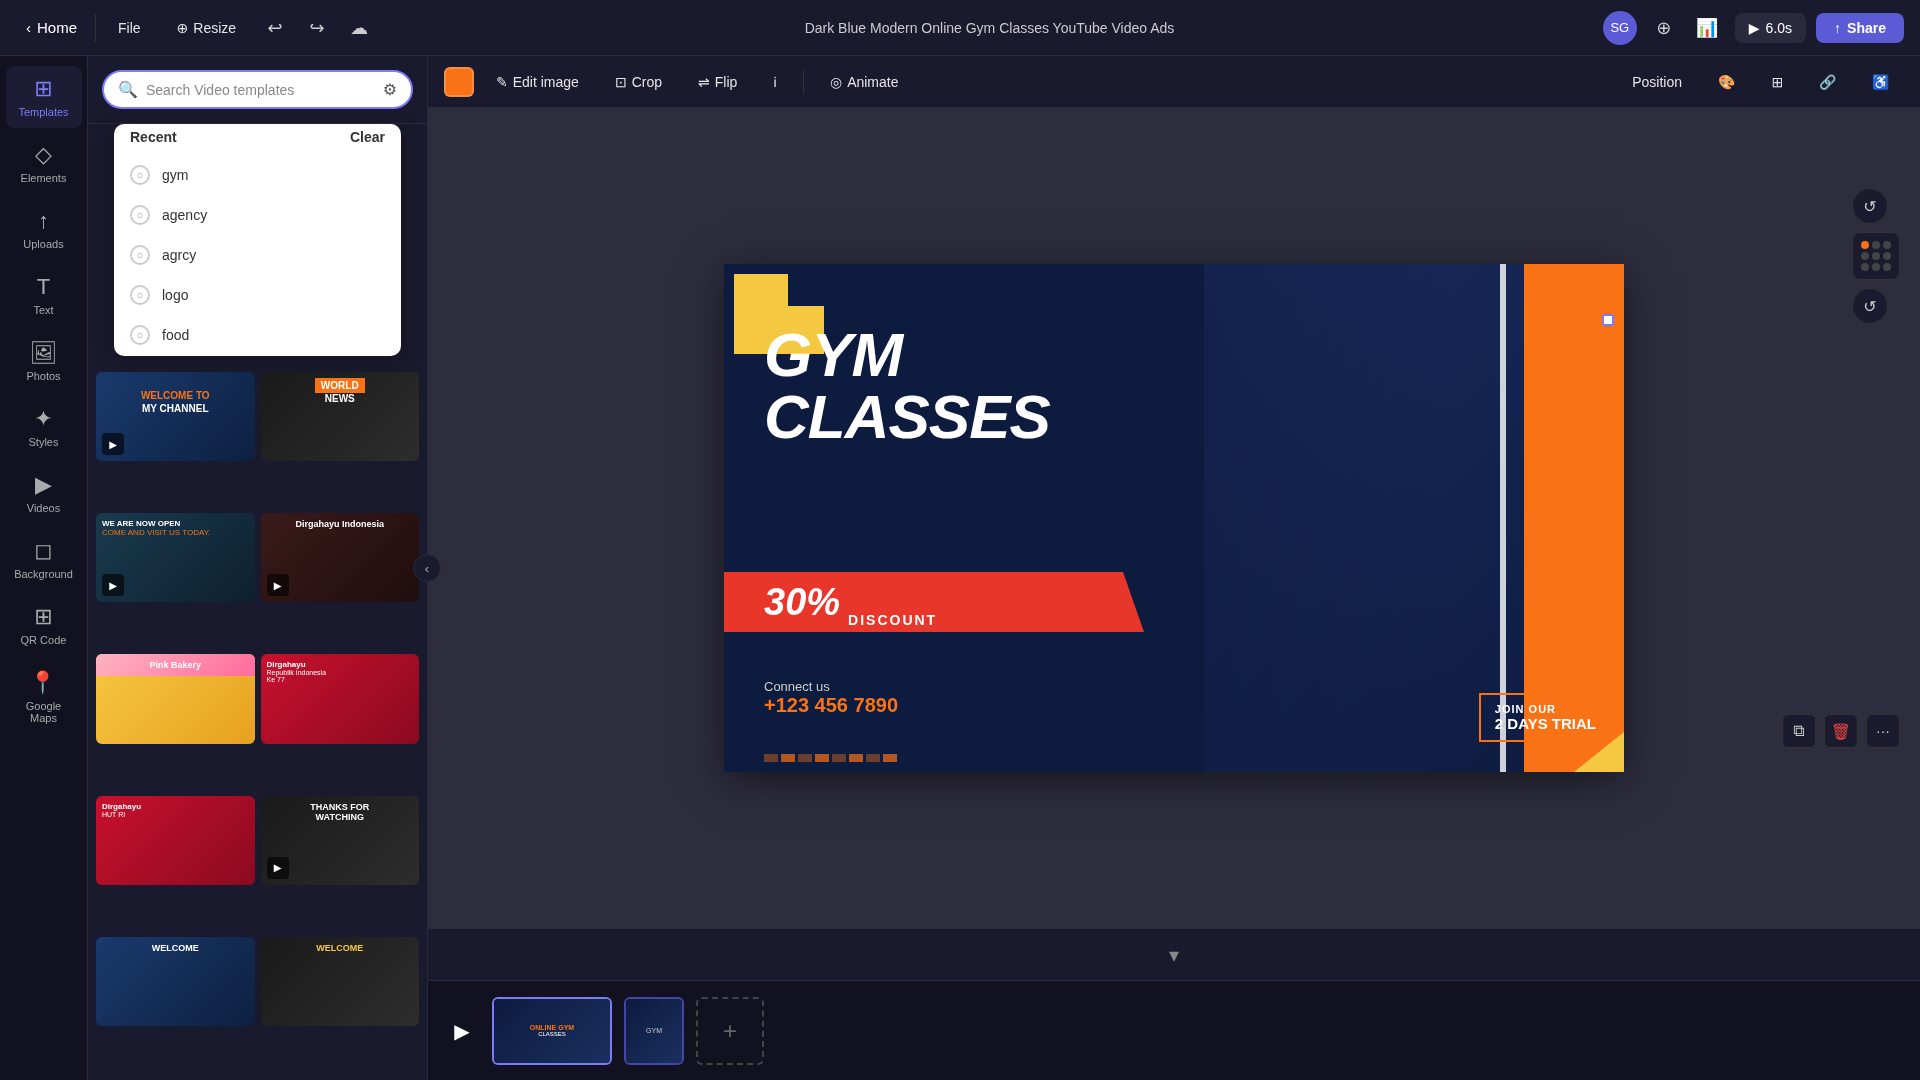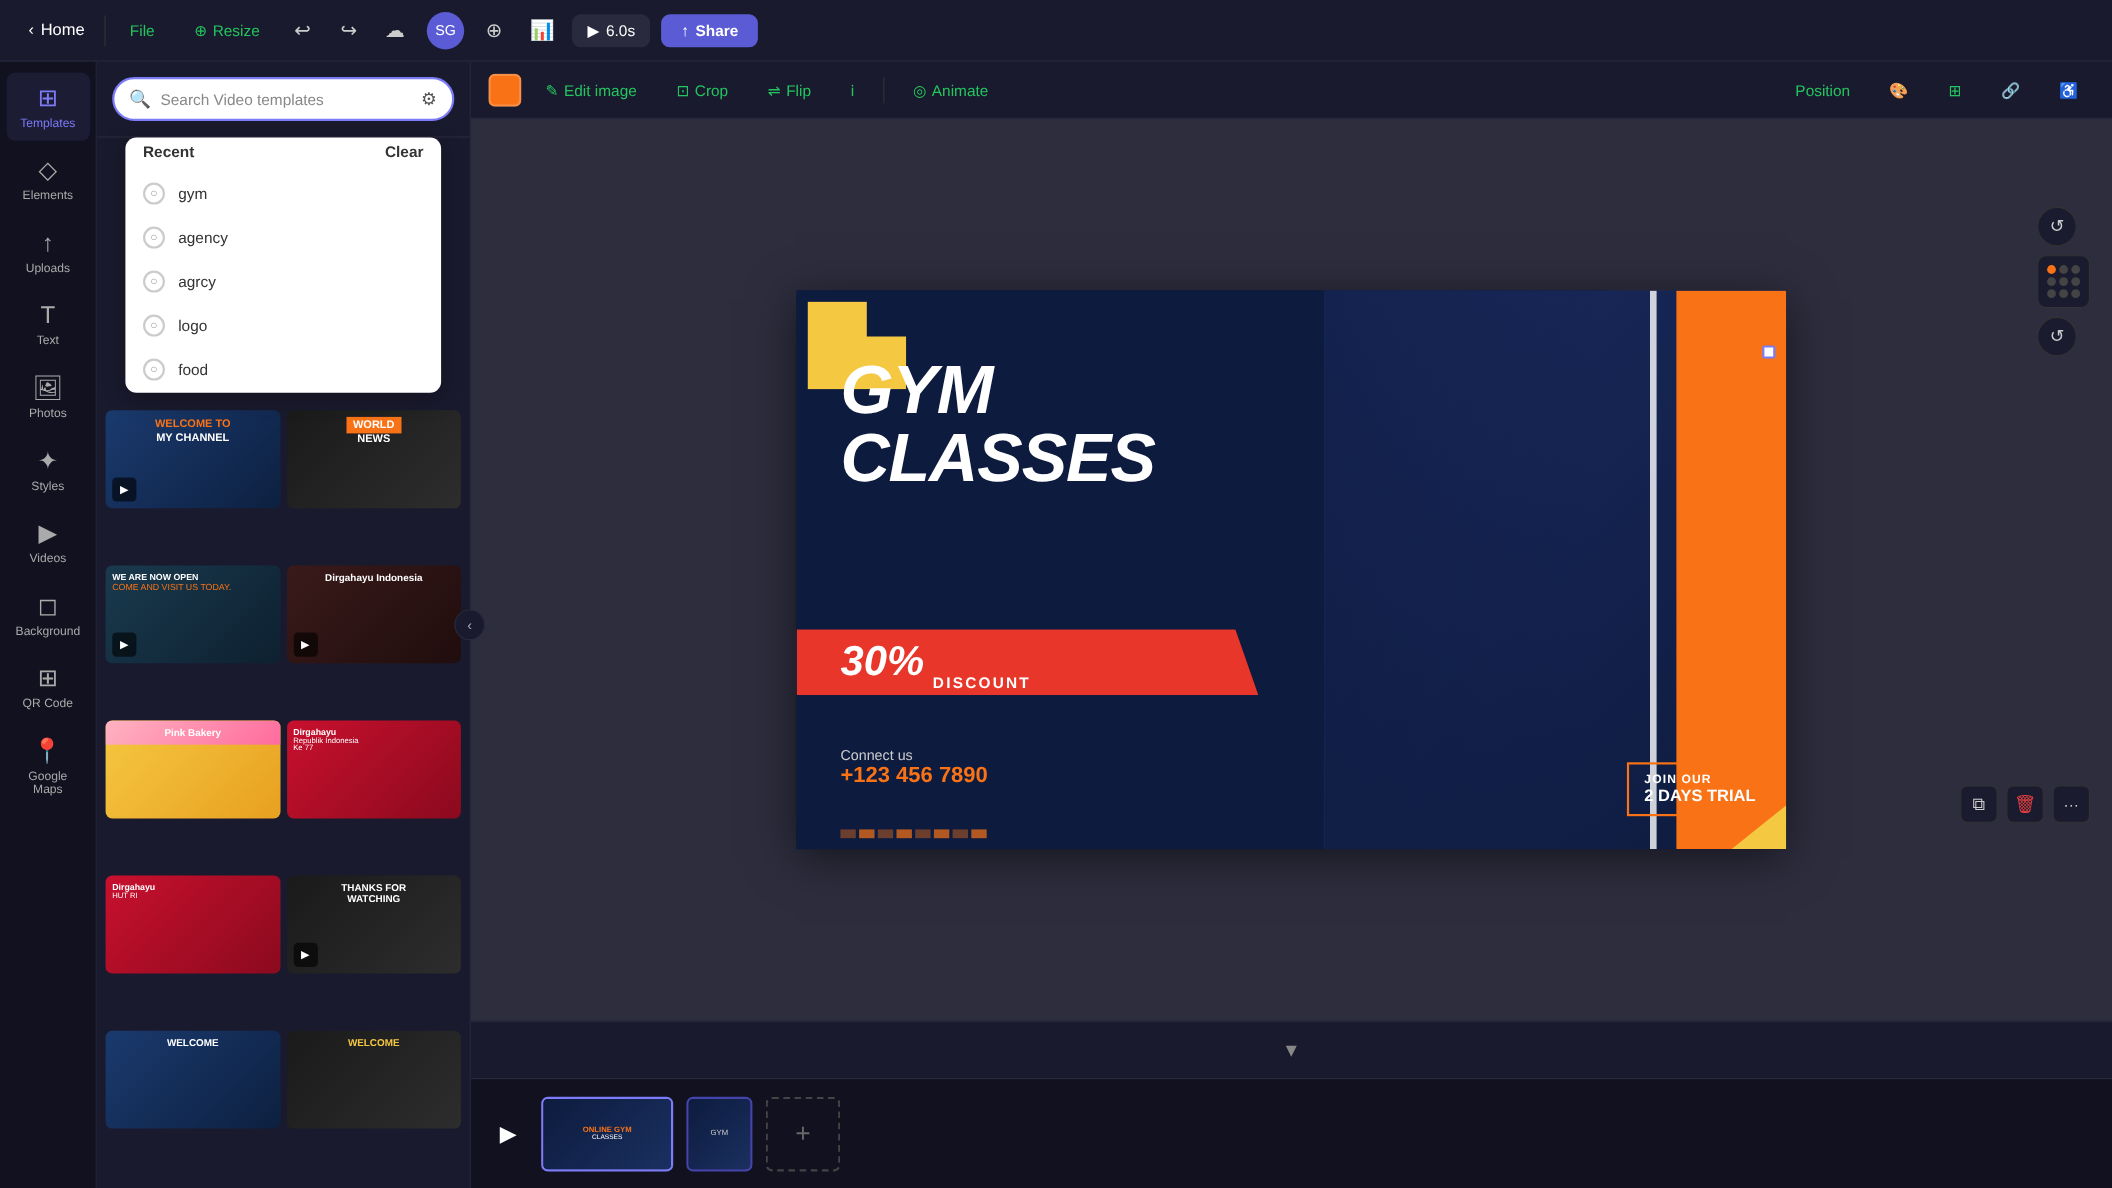--- a/index.html
+++ b/index.html
@@ -200,21 +200,21 @@
       padding: 0 16px;
       gap: 8px;
       border-bottom: 1px solid #2a2a3e;
       flex-shrink: 0;
     }
     .color-swatch { width: 30px; height: 30px; border-radius: 6px; background: #f97316; cursor: pointer; border: 2px solid rgba(255,255,255,0.2); }
     .toolbar-btn {
       padding: 6px 14px;
       border-radius: 6px;
       background: transparent;
-      color: #22c55e;
+      color: #e5e5e5;
       border: none;
       cursor: pointer;
       font-size: 14px;
       display: flex; align-items: center; gap: 5px;
     }
     .toolbar-sep { width: 1px; height: 24px; background: #333; margin: 0 4px; }
     .toolbar-right { margin-left: auto; display: flex; align-items: center; gap: 8px; }
 
     
     .canvas-container {
@@ -327,20 +327,21 @@
       <span>File</span>
     </div>
     <div class="toolbar-btn">
       <span>⊕</span>
       <span>Resize</span>
     </div>
     <div class="icon-btn">↩</div>
     <div class="icon-btn">↪</div>
     <div class="icon-btn">☁</div>
   </div>
+  <div class="topbar-title">Dark Blue Modern Online Gym Classes YouTube Video Ads</div>
   <div class="topbar-right">
     <div class="avatar-btn">
       <span>SG</span>
     </div>
     <div class="icon-btn">⊕</div>
     <div class="icon-btn">📊</div>
     <div class="timer-btn">
       <span>▶</span>
       <span>6.0s</span>
     </div>
@@ -427,21 +428,21 @@
         <span>logo</span>
       </div>
       <div class="dropdown-item">
         <div class="dropdown-icon">○</div>
         <span>food</span>
       </div>
     </div>
 
     <div class="template-grid" style="margin-top:8px;">
       <div class="template-thumb t1">
-        <div style="padding:6px;color:#aaa;font-size:9px;text-align:center;line-height:1.3;">
+        <div style="padding:17px;color:#aaa;font-size:9px;text-align:center;line-height:1.3;">
           <div style="color:#f97316;font-weight:700;font-size:10px;">WELCOME TO</div>
           <div style="color:#fff;font-weight:700;font-size:10px;">MY CHANNEL</div>
         </div>
         <div class="play-icon">▶</div>
       </div>
       <div class="template-thumb t2">
         <div style="padding:6px;color:#fff;font-size:9px;text-align:center;">
           <div style="background:#f97316;padding:2px 6px;font-weight:700;font-size:10px;display:inline-block;">WORLD</div>
           <div style="color:#fff;font-weight:700;font-size:10px;">NEWS</div>
         </div>

